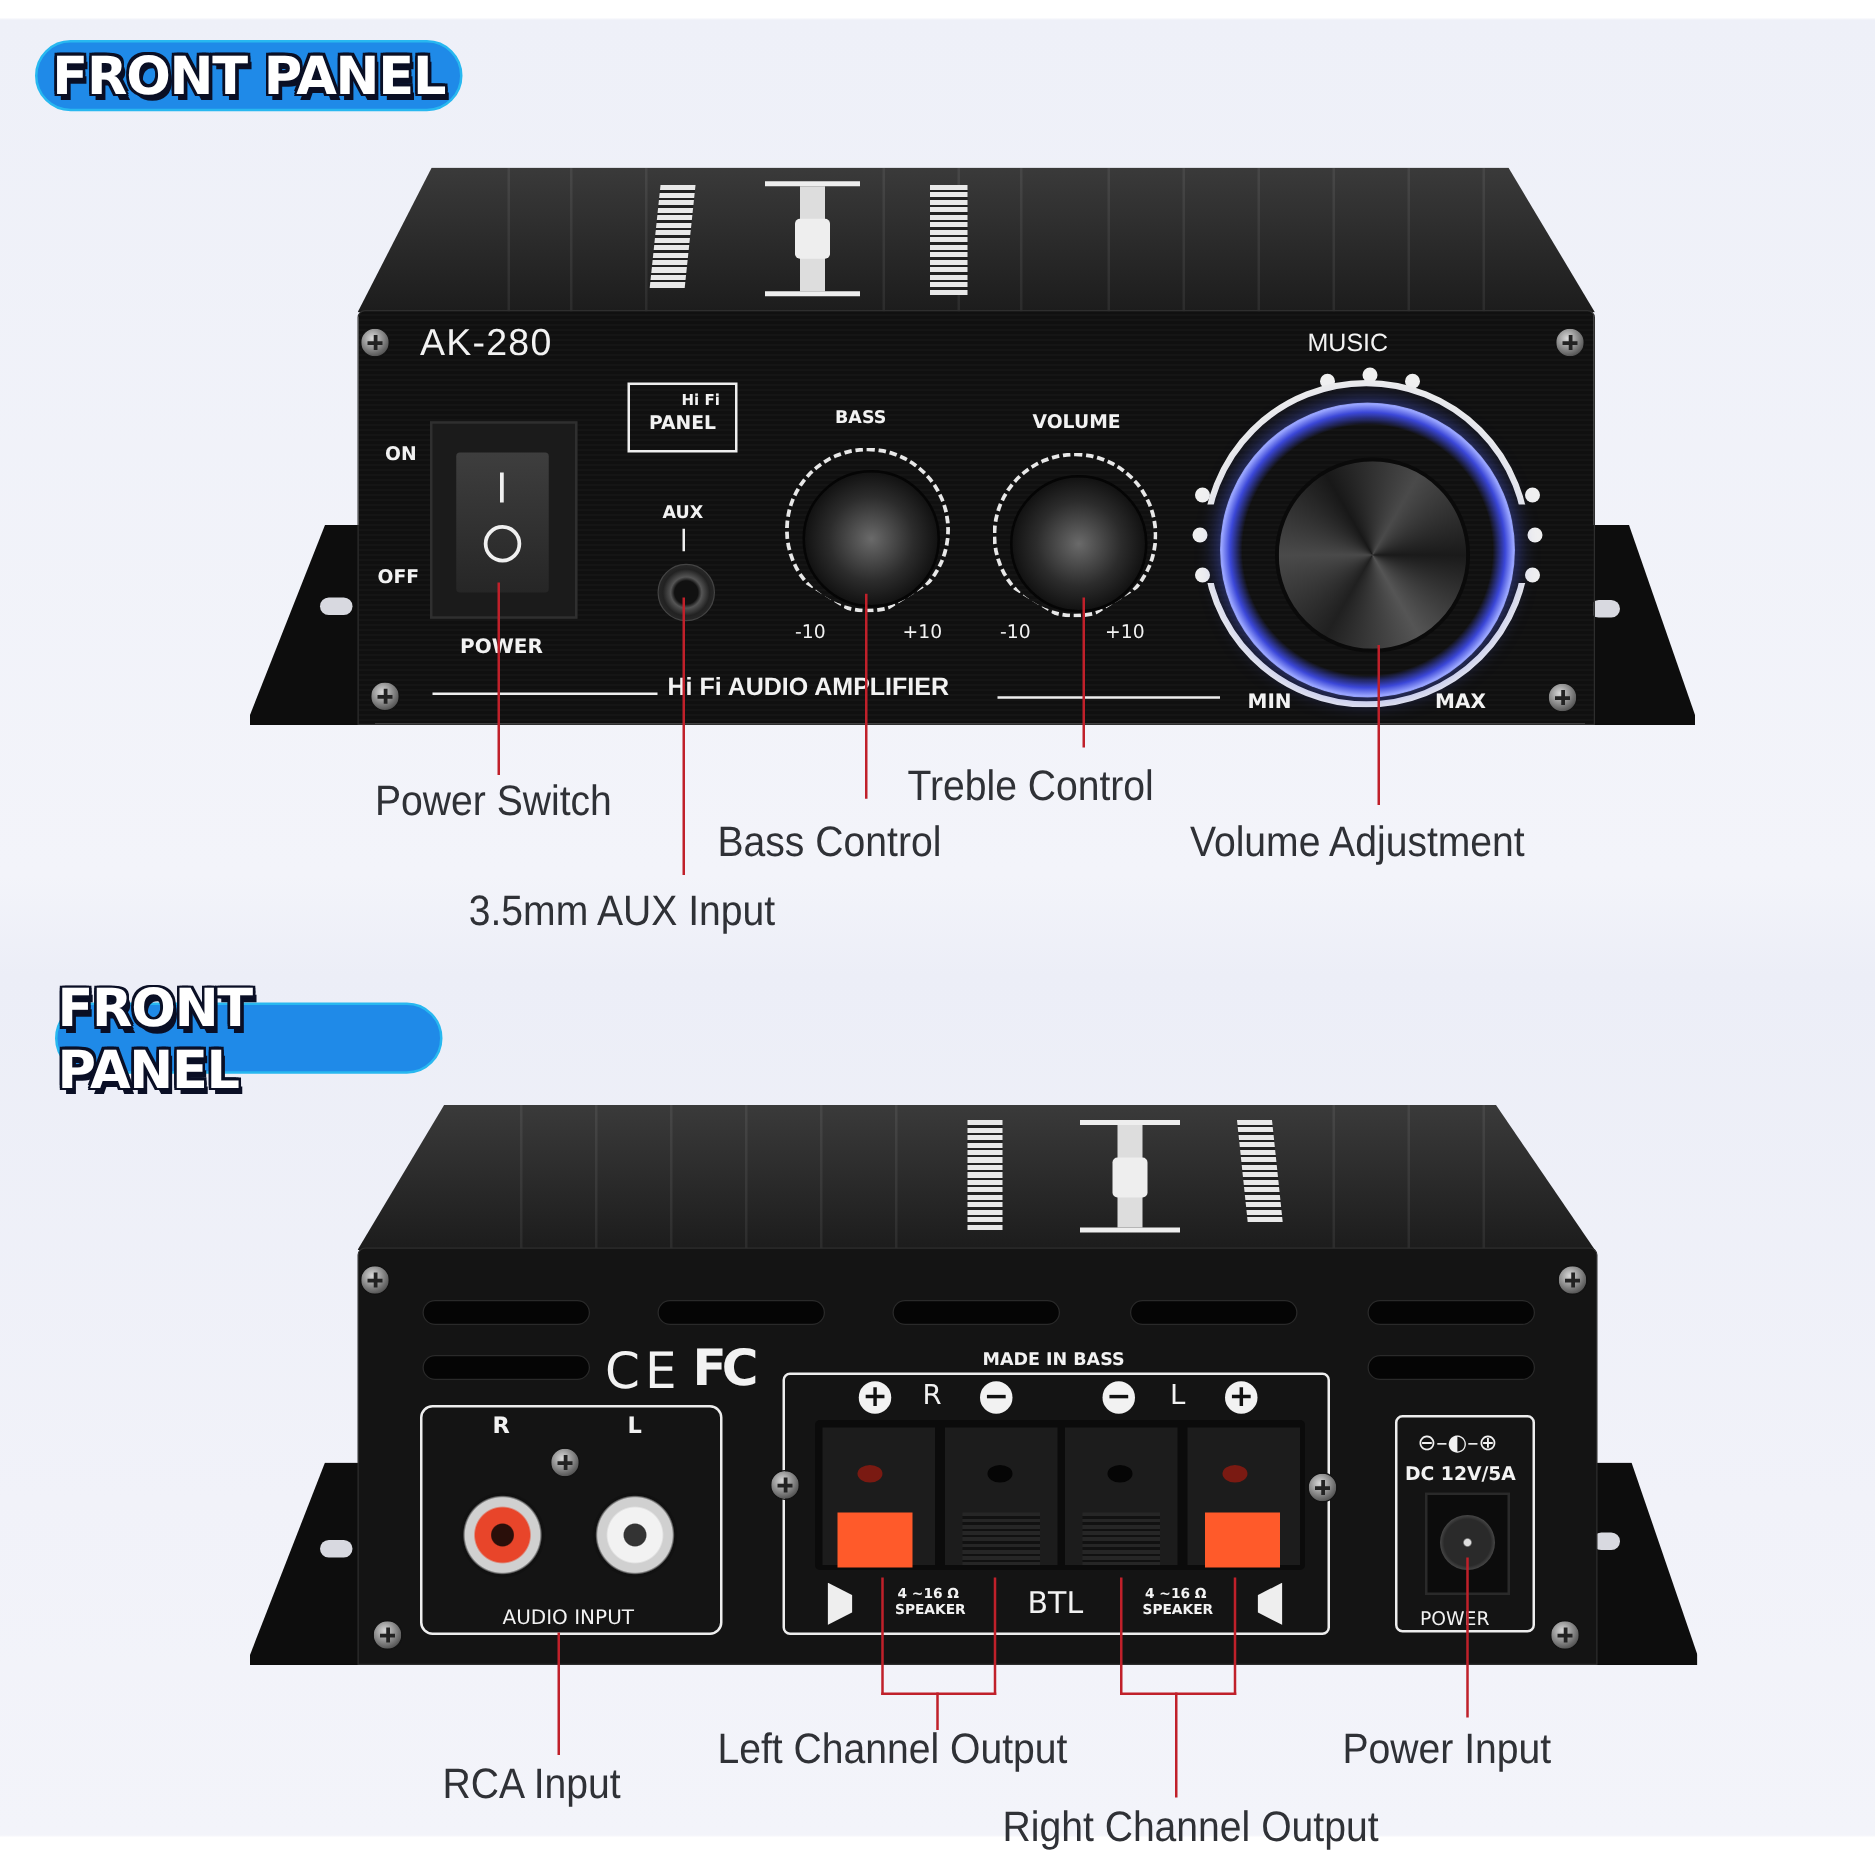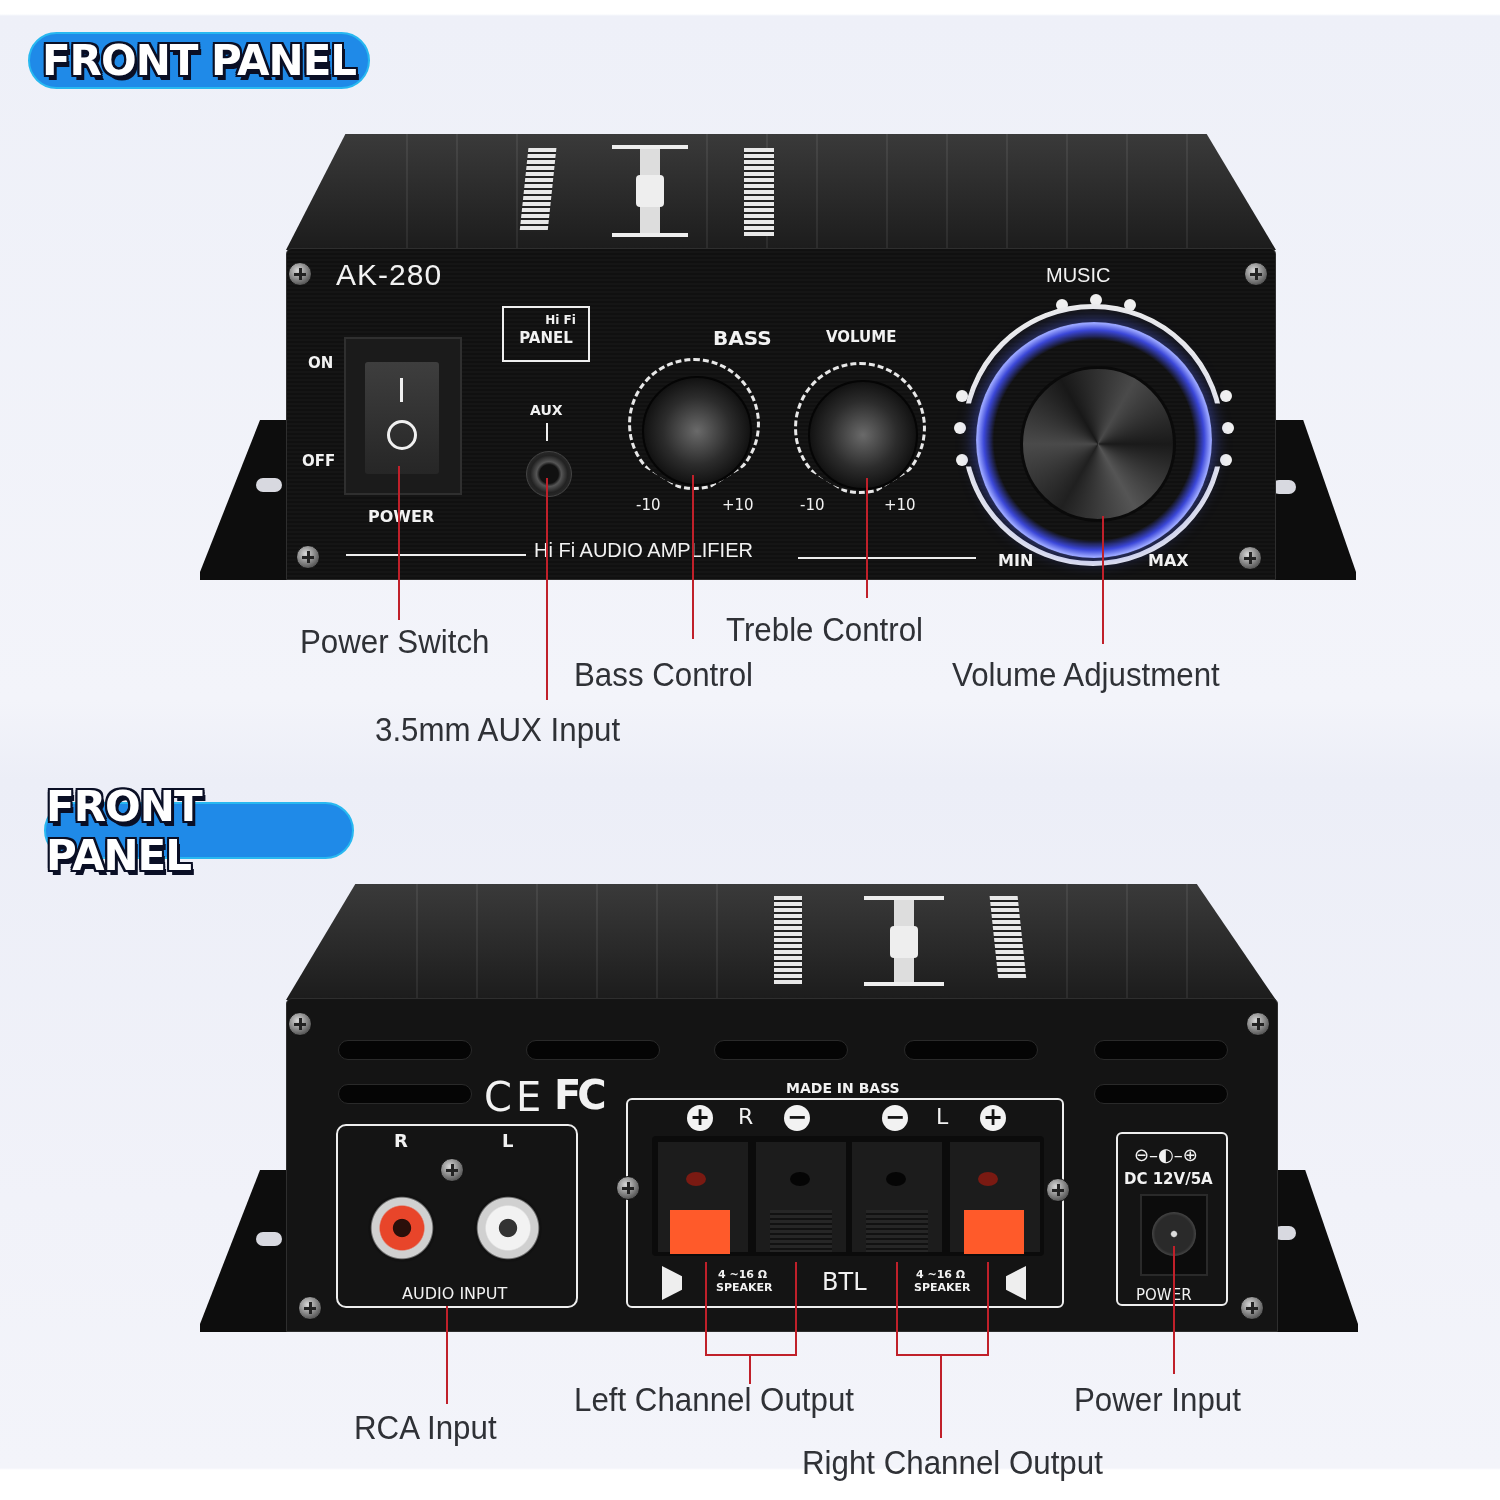--- a/index.html
+++ b/index.html
@@ -80,21 +80,21 @@
 
   <div class="abs" style="left:502px;top:306px;width:88px;height:56px;border:2px solid #eee;box-sizing:border-box;text-align:center;">
     <div class="wt" style="position:static;font-size:12px;margin-top:5px;margin-left:29px;">Hi Fi</div>
     <div class="wt" style="position:static;font-size:15px;margin-top:2px;">PANEL</div>
   </div>
 
   <div class="wt" style="left:530px;top:402px;font-size:14px;">AUX</div>
   <div class="abs" style="left:546px;top:423px;width:2px;height:18px;background:#eee;"></div>
   <div class="abs" style="left:526px;top:451px;width:44px;height:44px;border-radius:50%;background:radial-gradient(circle,#111 30%,#555 40%,#222 60%,#333 100%);border:1px solid #444;"></div>
 
-  <div class="wt" style="left:668px;top:326px;font-size:20px;margin-left:45px;">BASS</div>
+  <div class="wt" style="left:668px;top:326px;font-size:14px;">BASS</div>
   <div class="abs" style="left:628px;top:358px;width:132px;height:132px;border-radius:50%;border:3px dashed #e8e8e8;box-sizing:border-box;clip-path:polygon(0 0,100% 0,100% 75%,60% 100%,40% 100%,0 75%);"></div>
   <div class="abs" style="left:642px;top:376px;width:106px;height:106px;border-radius:50%;background:radial-gradient(circle,#6a6a6a 0,#2c2c2c 45%,#0e0e0e 75%,#1a1a1a 100%);border:2px solid #050505;"></div>
   <div class="wt" style="left:636px;top:496px;font-size:15px;font-weight:normal;">-10</div>
   <div class="wt" style="left:722px;top:496px;font-size:15px;font-weight:normal;">+10</div>
 
   <div class="wt" style="left:826px;top:328px;font-size:15px;">VOLUME</div>
   <div class="abs" style="left:794px;top:362px;width:132px;height:132px;border-radius:50%;border:3px dashed #e8e8e8;box-sizing:border-box;clip-path:polygon(0 0,100% 0,100% 75%,60% 100%,40% 100%,0 75%);"></div>
   <div class="abs" style="left:808px;top:380px;width:106px;height:106px;border-radius:50%;background:radial-gradient(circle,#6a6a6a 0,#2c2c2c 45%,#0e0e0e 75%,#1a1a1a 100%);border:2px solid #050505;"></div>
   <div class="wt" style="left:800px;top:496px;font-size:15px;font-weight:normal;">-10</div>
   <div class="wt" style="left:884px;top:496px;font-size:15px;font-weight:normal;">+10</div>
@@ -109,21 +109,21 @@
   <div class="bigdot" style="left:956px;top:454px;"></div>
   <div class="bigdot" style="left:1220px;top:390px;"></div>
   <div class="bigdot" style="left:1222px;top:422px;"></div>
   <div class="bigdot" style="left:1220px;top:454px;"></div>
   <div class="abs" style="left:976px;top:322px;width:236px;height:236px;border-radius:50%;background:radial-gradient(circle,transparent 60%,#3b47d8 66%,#9aa6ff 70%,#2c36a8 76%,transparent 80%);box-shadow:0 0 18px rgba(80,100,255,0.6);"></div>
   <div class="abs" style="left:1020px;top:366px;width:150px;height:150px;border-radius:50%;background:conic-gradient(from 30deg,#4a4a4a,#1a1a1a,#555,#202020,#4a4a4a,#181818,#4a4a4a);border:3px solid #0a0a0a;"></div>
   <div class="wt" style="left:998px;top:551px;font-size:16px;">MIN</div>
   <div class="wt" style="left:1148px;top:551px;font-size:16px;">MAX</div>
 
   <div class="abs" style="left:346px;top:554px;width:180px;height:2px;background:#eee;"></div>
-  <div class="wt" style="left:534px;top:539px;font-size:20px;font-weight:normal;font-family:'Liberation Sans',sans-serif;">Hi Fi AUDIO AMPLIFIER</div>
+  <div class="wt" style="left:534px;top:539px;font-size:20px;font-weight:bold;font-family:'Liberation Sans',sans-serif;">Hi Fi AUDIO AMPLIFIER</div>
   <div class="abs" style="left:798px;top:557px;width:178px;height:2px;background:#eee;"></div>
 </div>
 
 <div class="lead" style="left:398px;top:466px;width:2px;height:154px;"></div>
 <div class="lead" style="left:546px;top:478px;width:2px;height:222px;"></div>
 <div class="lead" style="left:692px;top:475px;width:2px;height:164px;"></div>
 <div class="lead" style="left:866px;top:478px;width:2px;height:120px;"></div>
 <div class="lead" style="left:1102px;top:516px;width:2px;height:128px;"></div>
 
 <div class="callout" style="left:300px;top:622px;">Power Switch</div>

